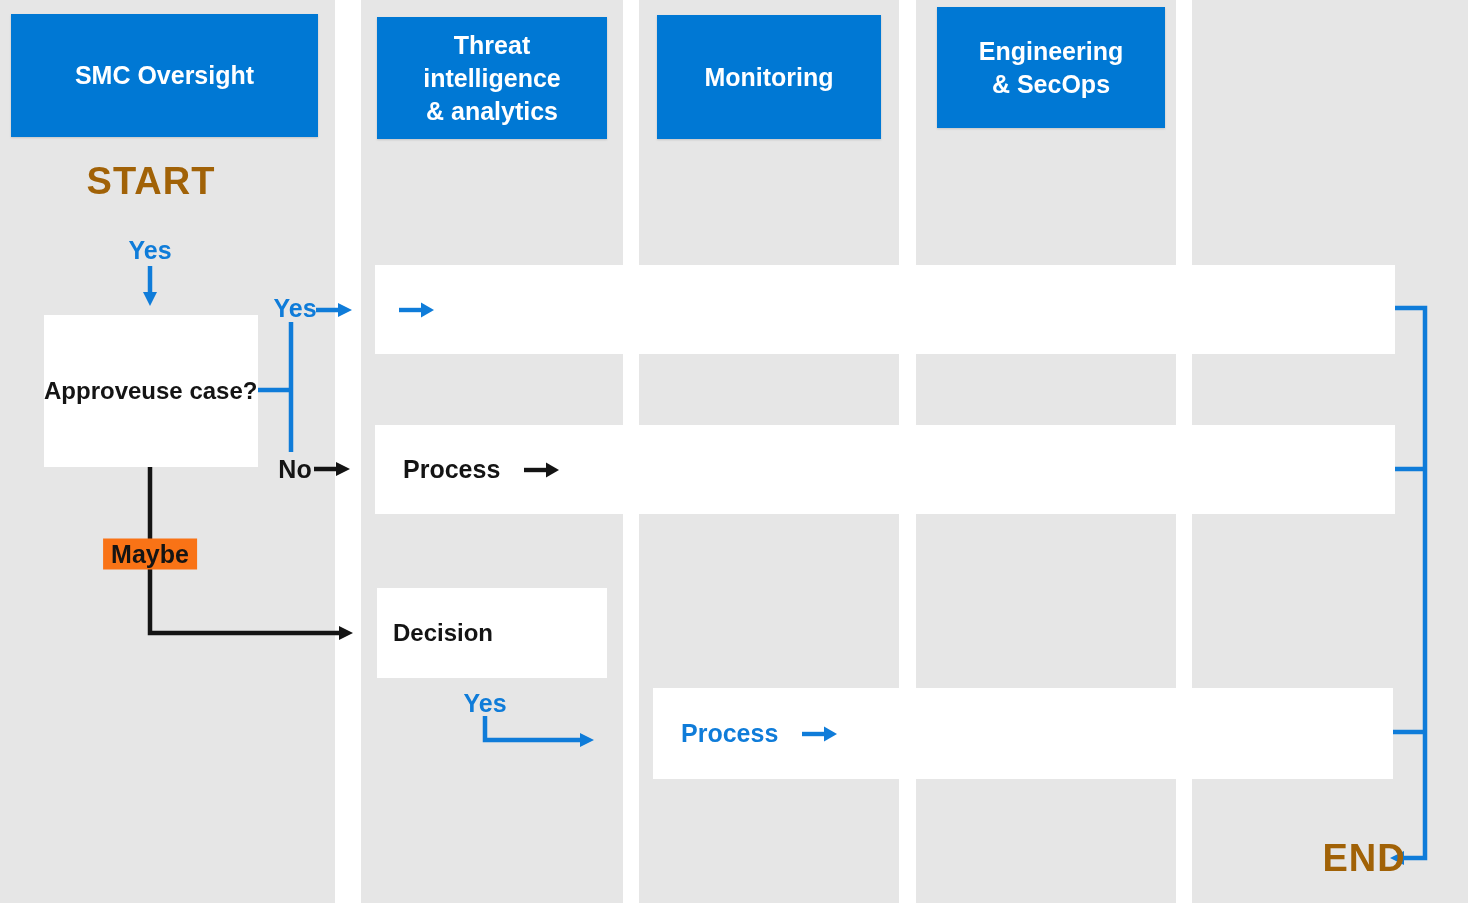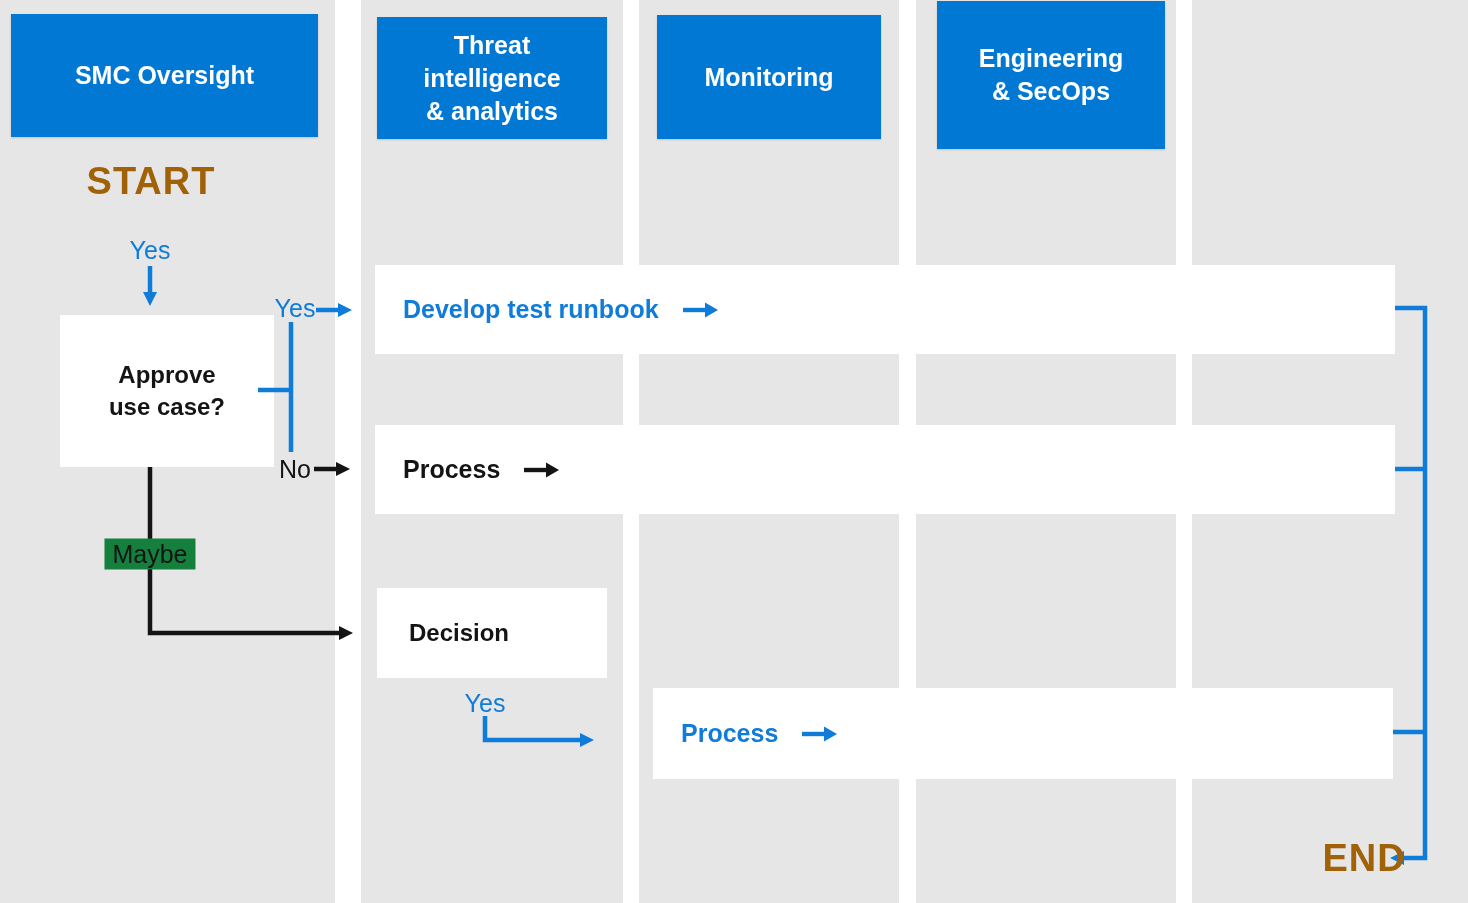--- a/index.html
+++ b/index.html
@@ -46,46 +46,45 @@
   .pad-label  { padding-left: 28px; }
   .flow-arrow { margin-left: 22px; flex: 0 0 auto; }
   .node-box {
     position: absolute;
     background: #ffffff;
     color: #141414;
     display: flex;
     align-items: center;
   }
   .node-box.centered {
-    flex-direction: column;
-    justify-content: center;
+    flex-direction: row;
+    justify-content: flex-start;
     text-align: center;
-    margin-left: 16px;
   }
   .node-text { font-size: 24px; font-weight: 600; line-height: 32px; }
   .overlay {
     position: absolute;
     left: 0; top: 0;
     width: 1468px; height: 903px;
     pointer-events: none;
   }
   .float-label {
     position: absolute;
     transform: translate(-50%, -50%);
-    font-weight: 400;
+    font-weight: 700;
     white-space: nowrap;
   }
   .terminator {
     font-size: 38px;
     font-weight: 600;
     color: #a16207;
     letter-spacing: 1px;
   }
   .branch-label { font-size: 25px; }
-  .gray-bg { background: #15803d; padding: 1px 8px; }
+  .gray-bg { background: #f97316; padding: 1px 8px; }
 </style>
 </head>
 <body>
 
 <div class="canvas">
 
   <div class="lane" style="left:0px;    width:335px;"></div>
   <div class="lane" style="left:361px;  width:262px;"></div>
   <div class="lane" style="left:639px;  width:260px;"></div>
   <div class="lane" style="left:916px;  width:260px;"></div>
@@ -95,27 +94,26 @@
     <span>SMC Oversight</span>
   </div>
   <div class="lane-header" style="left:377px; top:17px; width:230px; height:122px;">
     <span>Threat</span>
     <span>intelligence</span>
     <span>&amp; analytics</span>
   </div>
   <div class="lane-header" style="left:657px; top:15px; width:224px; height:124px;">
     <span>Monitoring</span>
   </div>
-  <div class="lane-header" style="left:937px; top:1px; width:228px; height:148px;">
+  <div class="lane-header" style="left:937px; top:7px; width:228px; height:121px;">
     <span>Engineering</span>
     <span>&amp; SecOps</span>
   </div>
 
   <div class="band" style="left:375px; top:265px; width:1020px; height:89px;">
-    <span class="band-label blue-text pad-label">Develop test runbook</span>
     <svg class="flow-arrow blue-text" width="40" height="20" viewBox="0 0 40 20">
       <path d="M2 10 H26" stroke="currentColor" stroke-width="4.4" fill="none"></path>
       <path d="M24 2.5 L37 10 L24 17.5 Z" fill="currentColor"></path>
     </svg>
   </div>
 
   <div class="band" style="left:375px; top:425px; width:1020px; height:89px;">
     <span class="band-label black-text pad-label">Process</span>
     <svg class="flow-arrow black-text" width="40" height="20" viewBox="0 0 40 20">
       <path d="M2 10 H26" stroke="currentColor" stroke-width="4.4" fill="none"></path>
@@ -130,21 +128,21 @@
       <path d="M24 2.5 L37 10 L24 17.5 Z" fill="currentColor"></path>
     </svg>
   </div>
 
   <div class="node-box centered" style="left:44px; top:315px; width:214px; height:152px;">
     <span class="node-text">Approve</span>
     <span class="node-text">use case?</span>
   </div>
 
   <div class="node-box" style="left:377px; top:588px; width:230px; height:90px;">
-    <span class="node-text pad-label" style="padding-left:32px;">Decision</span>
+    <span class="node-text pad-label" style="padding-left:16px;">Decision</span>
   </div>
 
   <svg class="overlay" viewBox="0 0 1468 903">
     <defs>
       <marker id="head-blue" markerUnits="userSpaceOnUse" markerWidth="20" markerHeight="20" refX="3" refY="10" orient="auto">
         <path d="M3 3 L17 10 L3 17 Z" fill="#0f7cd9"></path>
       </marker>
       <marker id="head-black" markerUnits="userSpaceOnUse" markerWidth="20" markerHeight="20" refX="3" refY="10" orient="auto">
         <path d="M3 3 L17 10 L3 17 Z" fill="#141414"></path>
       </marker>

